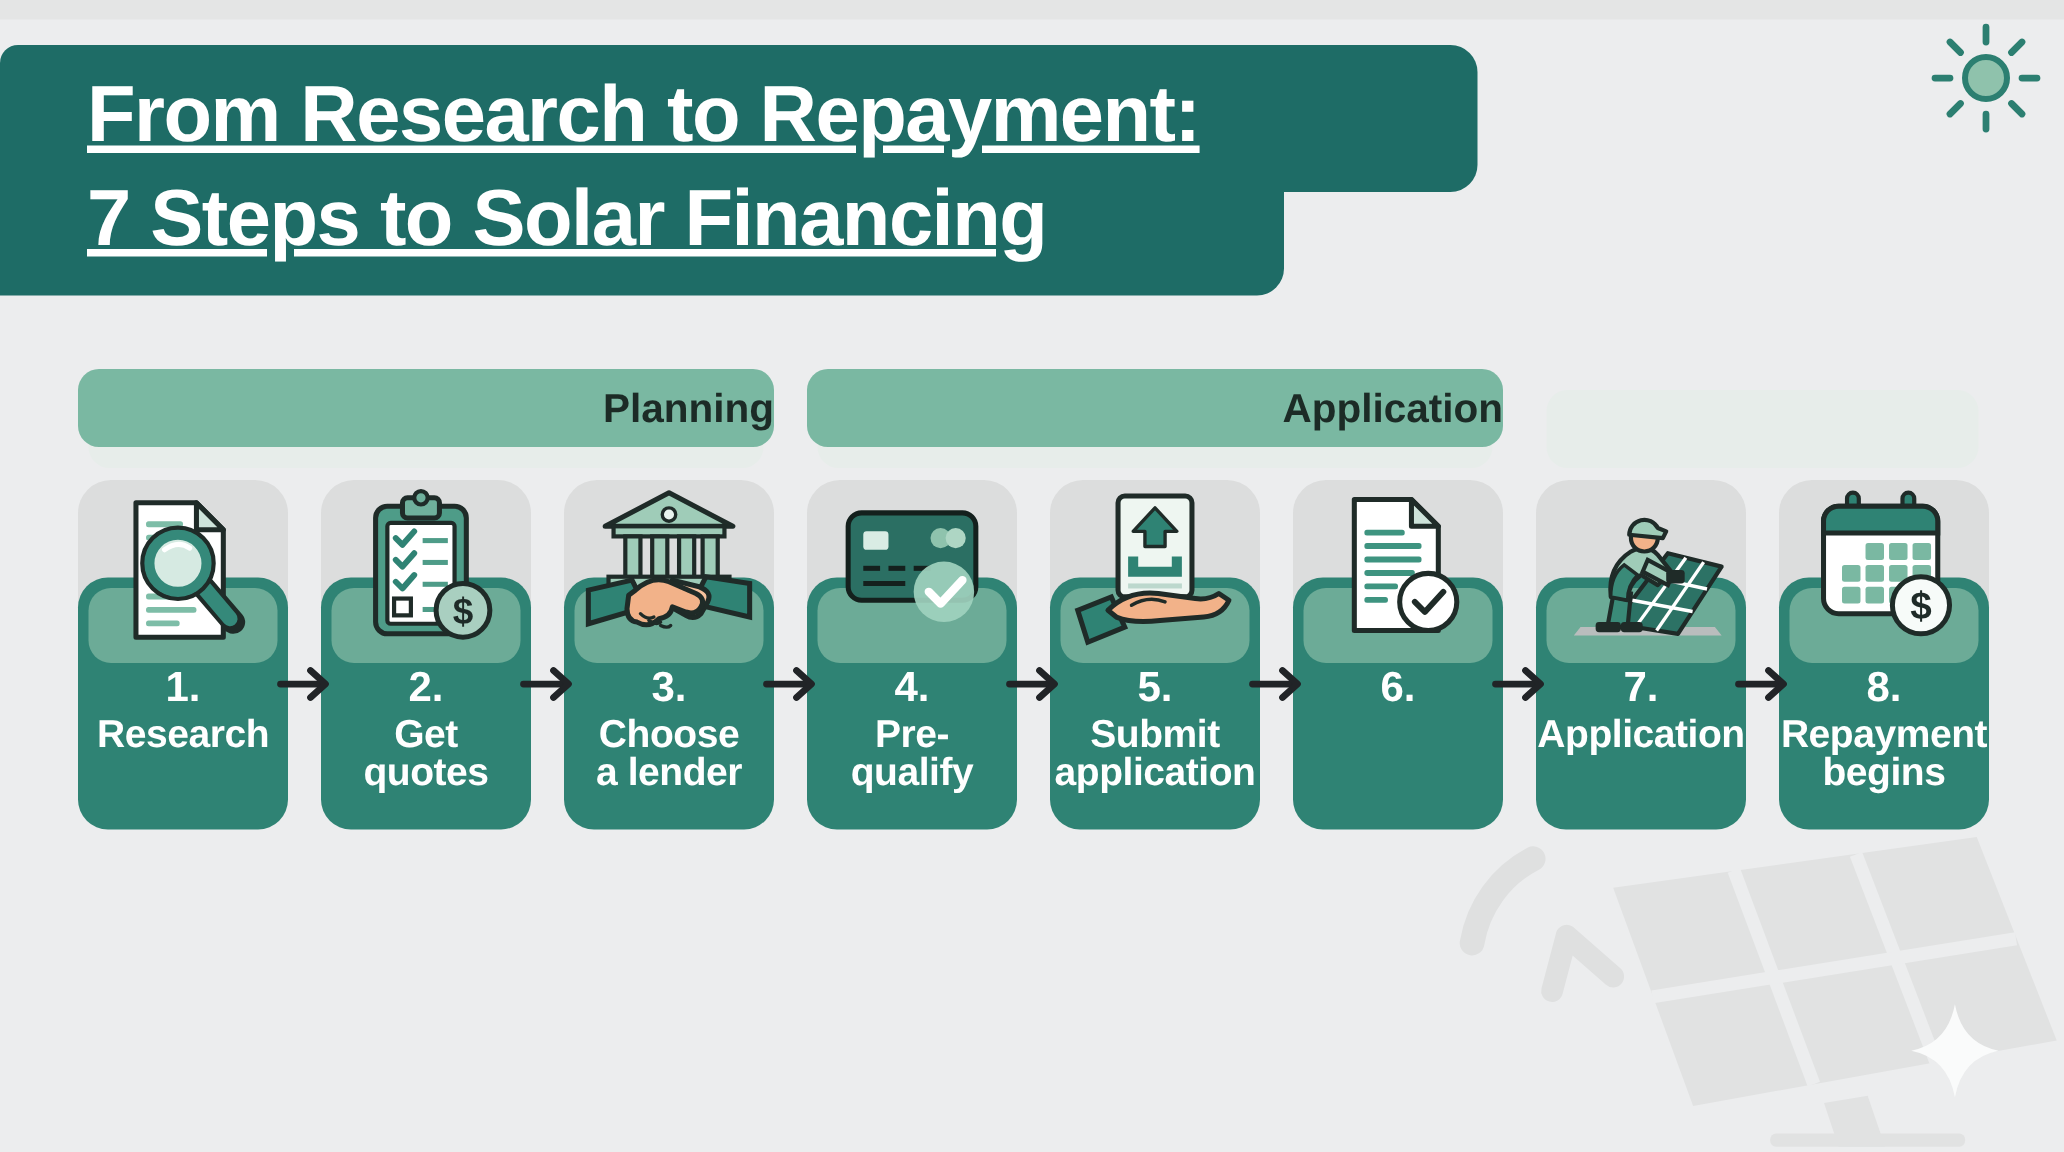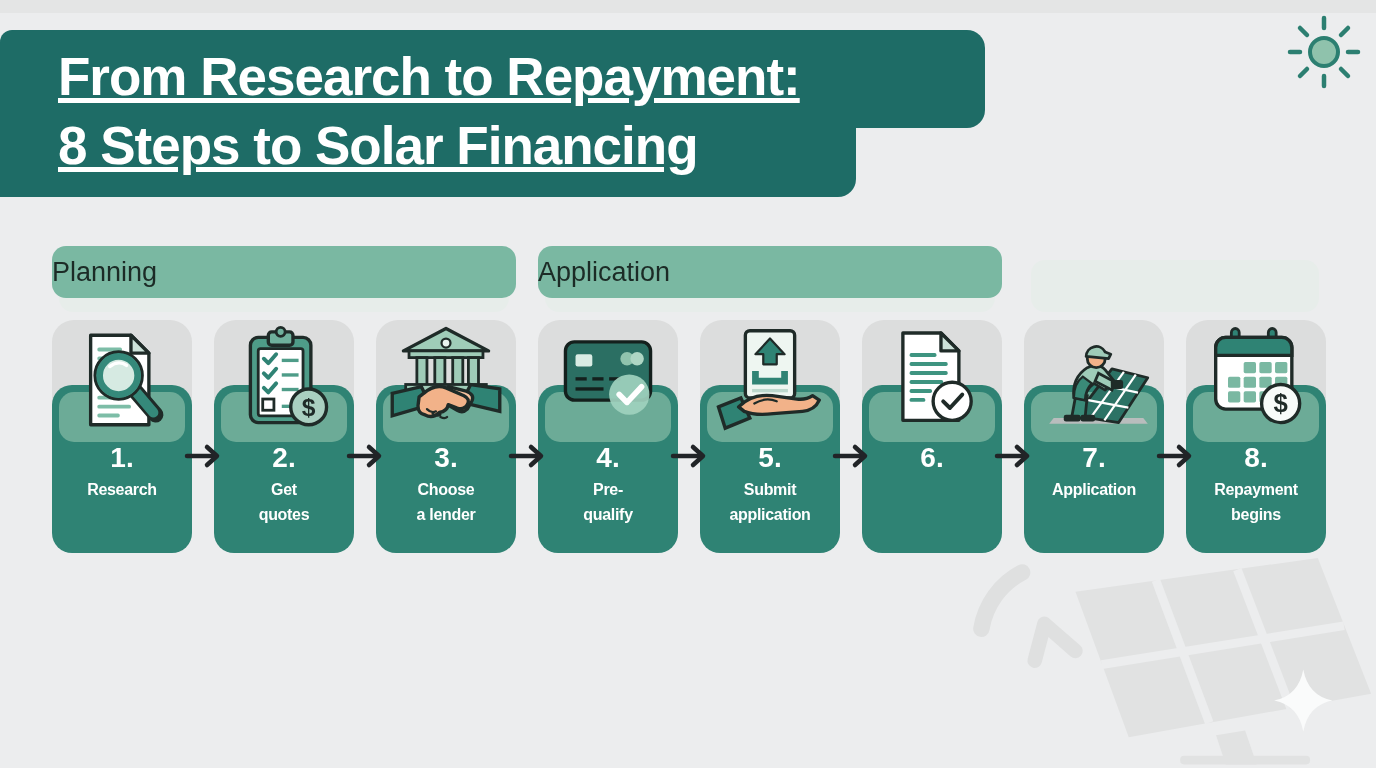--- a/index.html
+++ b/index.html
@@ -16,33 +16,33 @@
           font-size:53px;line-height:69px;letter-spacing:-1px;text-decoration:underline;}
 
   
   .sun{position:absolute;left:1284px;top:12px;width:80px;height:80px;}
 
   
   .phase{position:absolute;top:246px;height:68px;}
   .p1{left:52px;width:464px}.p2{left:538px;width:464px}.p3{left:1024px;width:302px}
   .phase-tab{position:absolute;left:7px;right:7px;top:14px;height:52px;background:#e7edea;border-radius:14px;}
   .phase-strip{position:absolute;left:0;right:0;top:0;height:52px;background:var(--phase_bg,#7ab8a2);
-          border-radius:14px;display:flex;align-items:center;justify-content:flex-start;
-          font-size:27px;font-weight:normal;color:var(--phase_text,#1c2b26);}
+          border-radius:14px;display:flex;align-items:center;justify-content:flex-end;
+          font-size:27px;font-weight:bold;color:var(--phase_text,#1c2b26);}
 
   
   .card{position:absolute;top:320px;width:140px;height:233px;}
   .c1{left:52px}.c2{left:214px}.c3{left:376px}.c4{left:538px}
   .c5{left:700px}.c6{left:862px}.c7{left:1024px}.c8{left:1186px}
   .backdrop{position:absolute;top:0;left:0;right:0;height:172px;background:var(--backdrop,#dcdddd);border-radius:22px;}
   .panel{position:absolute;top:65px;left:0;right:0;bottom:0;background:var(--card_bg,#2f8374);border-radius:20px;}
   .inner{position:absolute;top:72px;left:7px;right:7px;height:50px;background:var(--card_inner,#6cab97);border-radius:15px;}
   .icon{position:absolute;top:4px;left:50%;transform:translateX(-50%);width:112px;height:112px;z-index:2;}
   .num{position:absolute;top:122px;left:0;right:0;text-align:center;font-size:28px;font-weight:bold;color:#fff;z-index:3;}
-  .lbl{position:absolute;top:157px;left:0;right:0;text-align:center;font-size:16px;font-weight:bold;color:#fff;
+  .lbl{position:absolute;top:157px;left:0;right:0;text-align:center;font-size:26px;font-weight:bold;color:#fff;
        line-height:25px;white-space:pre-line;z-index:3;letter-spacing:-0.3px;}
 
   
   .arrow{position:absolute;top:443px;width:38px;height:26px;}
   .a1{left:184px}.a2{left:346px}.a3{left:508px}.a4{left:670px}.a5{left:832px}.a6{left:994px}.a7{left:1156px}
 
   
   .wm{position:absolute;left:930px;top:535px;width:446px;height:233px;z-index:0;}
   .z1{z-index:1}
 </style>
@@ -61,21 +61,21 @@
     <line x1="177" y1="130" x2="427" y2="90" stroke="#ecedee" stroke-width="9"></line>
     <polygon points="295,203 325,198 337,233 305,233" fill="#e1e2e2"></polygon>
     <rect x="258" y="224" width="134" height="9" rx="4" fill="#e1e2e2"></rect>
     <path d="M385,135 q5,27 30,32 q-25,5 -30,32 q-5,-27 -30,-32 q25,-5 30,-32" fill="#fafbfb"></path>
   </svg>
 
   <div class="titleA z1"></div>
   <div class="titleB z1"></div>
   <div class="title-text">
     <div>From Research to Repayment:</div>
-    <div>8 Steps to Solar Financing</div>
+    <div>7 Steps to Solar Financing</div>
   </div>
 
   <svg class="sun" viewBox="0 0 80 80">
     <circle cx="40" cy="40" r="14" fill="#8fc2ac" stroke="#2c7f71" stroke-width="4"></circle>
     <g stroke="#2c7f71" stroke-width="4.5" stroke-linecap="round">
       <line x1="40" y1="6" x2="40" y2="16"></line>
         <line x1="40" y1="64" x2="40" y2="74"></line>
       <line x1="6" y1="40" x2="16" y2="40"></line>
         <line x1="64" y1="40" x2="74" y2="40"></line>
       <line x1="16" y1="16" x2="23" y2="23"></line>

